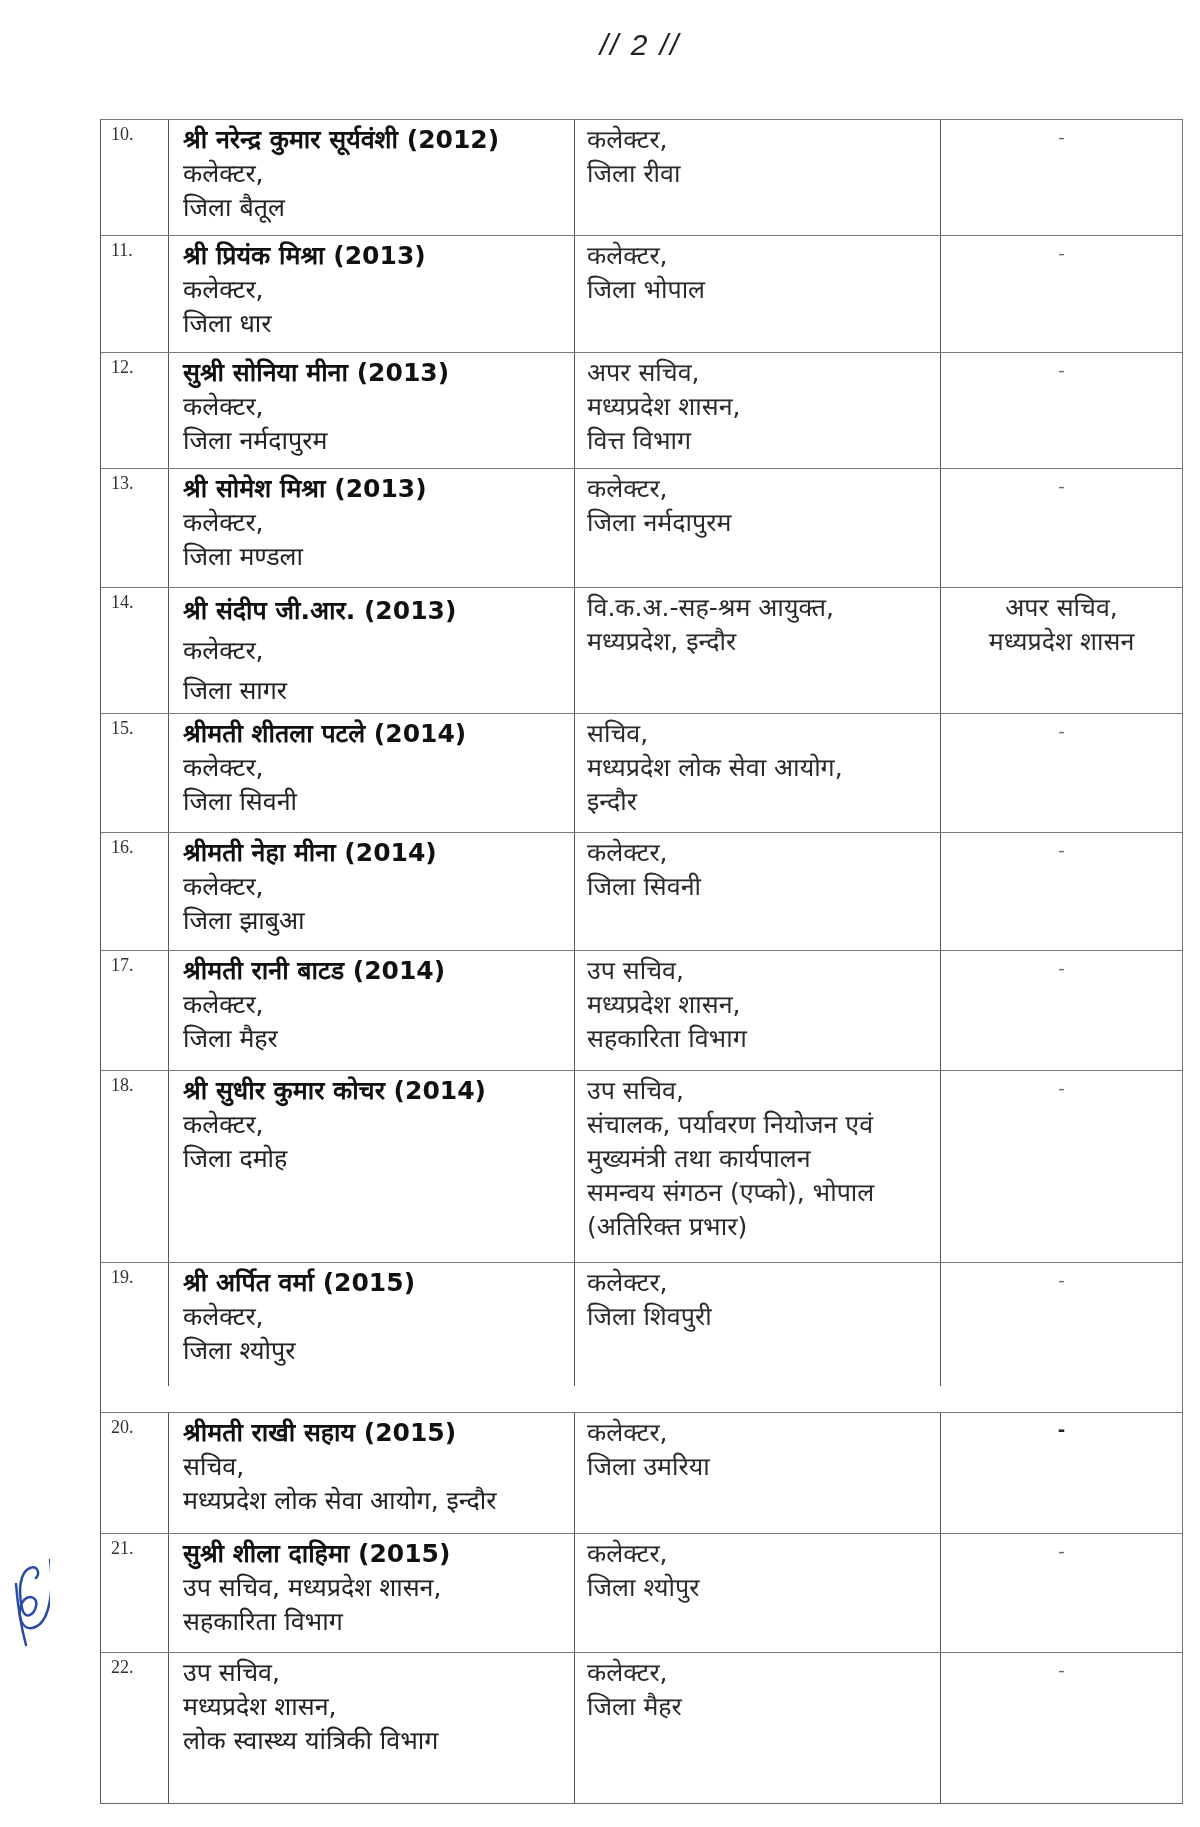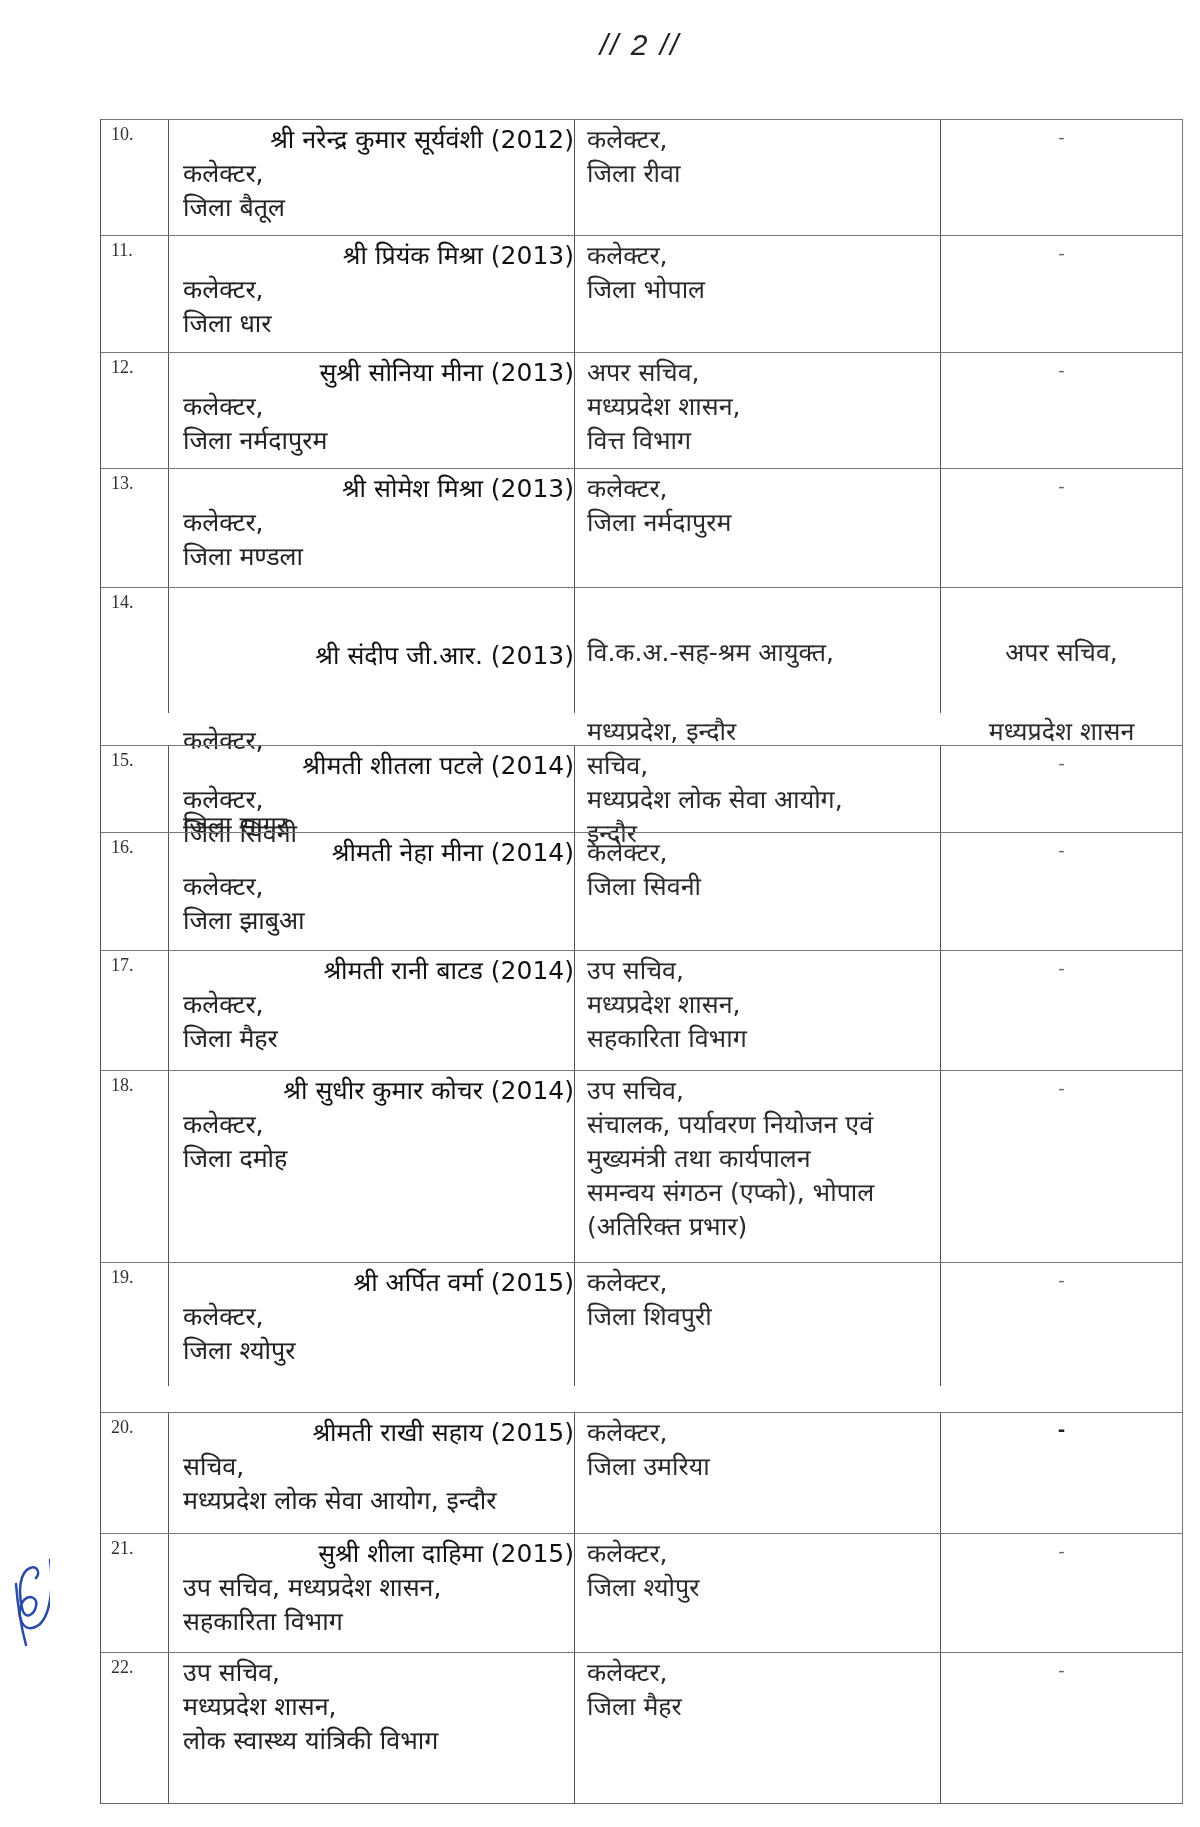--- a/index.html
+++ b/index.html
@@ -22,24 +22,24 @@
     position: absolute; left: 0; width: 1081px;
     border-top: 1.5px solid #777; box-sizing: border-box;
   }
   .cell { position: absolute; top: 0; bottom: 0; box-sizing: border-box; }
   .c-num { left: 0; width: 67px; padding: 4px 0 0 10px;
     font-family: "Liberation Serif", serif; font-size: 18px; color: #333; }
   .c-cur { left: 67px; width: 406px; border-left: 1.5px solid #555; padding: 3px 0 0 14px; }
   .c-new { left: 473px; width: 366px; border-left: 1.5px solid #555; padding: 3px 0 0 12px; }
   .c-add { left: 839px; width: 242px; border-left: 1.5px solid #555; padding: 3px 0 0 0; text-align: center; }
   .line { display: block; font-size: 25px; line-height: 34px; white-space: nowrap; color: #222; }
-  .line.name { font-weight: normal; color: #111; text-align: right; }
+  .line.name { font-weight: bold; color: #111; }
   .c-new .line, .c-add .line { color: #2a2a2a; }
   .dash { display: block; font-size: 18px; line-height: 28px; color: #666; }
-  .tall .line { line-height: 40px; margin-top: 45px; }
+  .tall .line { line-height: 40px; }
   .signature {
     position: absolute; left: 10px; top: 1550px; width: 40px; height: 100px;
   }
 </style>
 </head>
 <body>
 
 <div class="page-number">// 2 //</div>
 
 <div class="table" style="height:1684px;">
@@ -119,21 +119,21 @@
     <div class="cell c-new">
       <span class="line" style="line-height:34px;">वि.क.अ.-सह-श्रम आयुक्त,</span>
       <span class="line" style="line-height:34px;">मध्यप्रदेश, इन्दौर</span>
     </div>
     <div class="cell c-add">
       <span class="line" style="line-height:34px;">अपर सचिव,</span>
       <span class="line" style="line-height:34px;">मध्यप्रदेश शासन</span>
     </div>
   </div>
 
-  <div class="row" style="top:594px;height:119px;margin-top:32px;">
+  <div class="row" style="top:594px;height:119px;">
     <div class="cell c-num">15.</div>
     <div class="cell c-cur">
       <span class="line name">श्रीमती शीतला पटले (2014)</span>
       <span class="line">कलेक्टर,</span>
       <span class="line">जिला सिवनी</span>
     </div>
     <div class="cell c-new">
       <span class="line">सचिव,</span>
       <span class="line">मध्यप्रदेश लोक सेवा आयोग,</span>
       <span class="line">इन्दौर</span>

